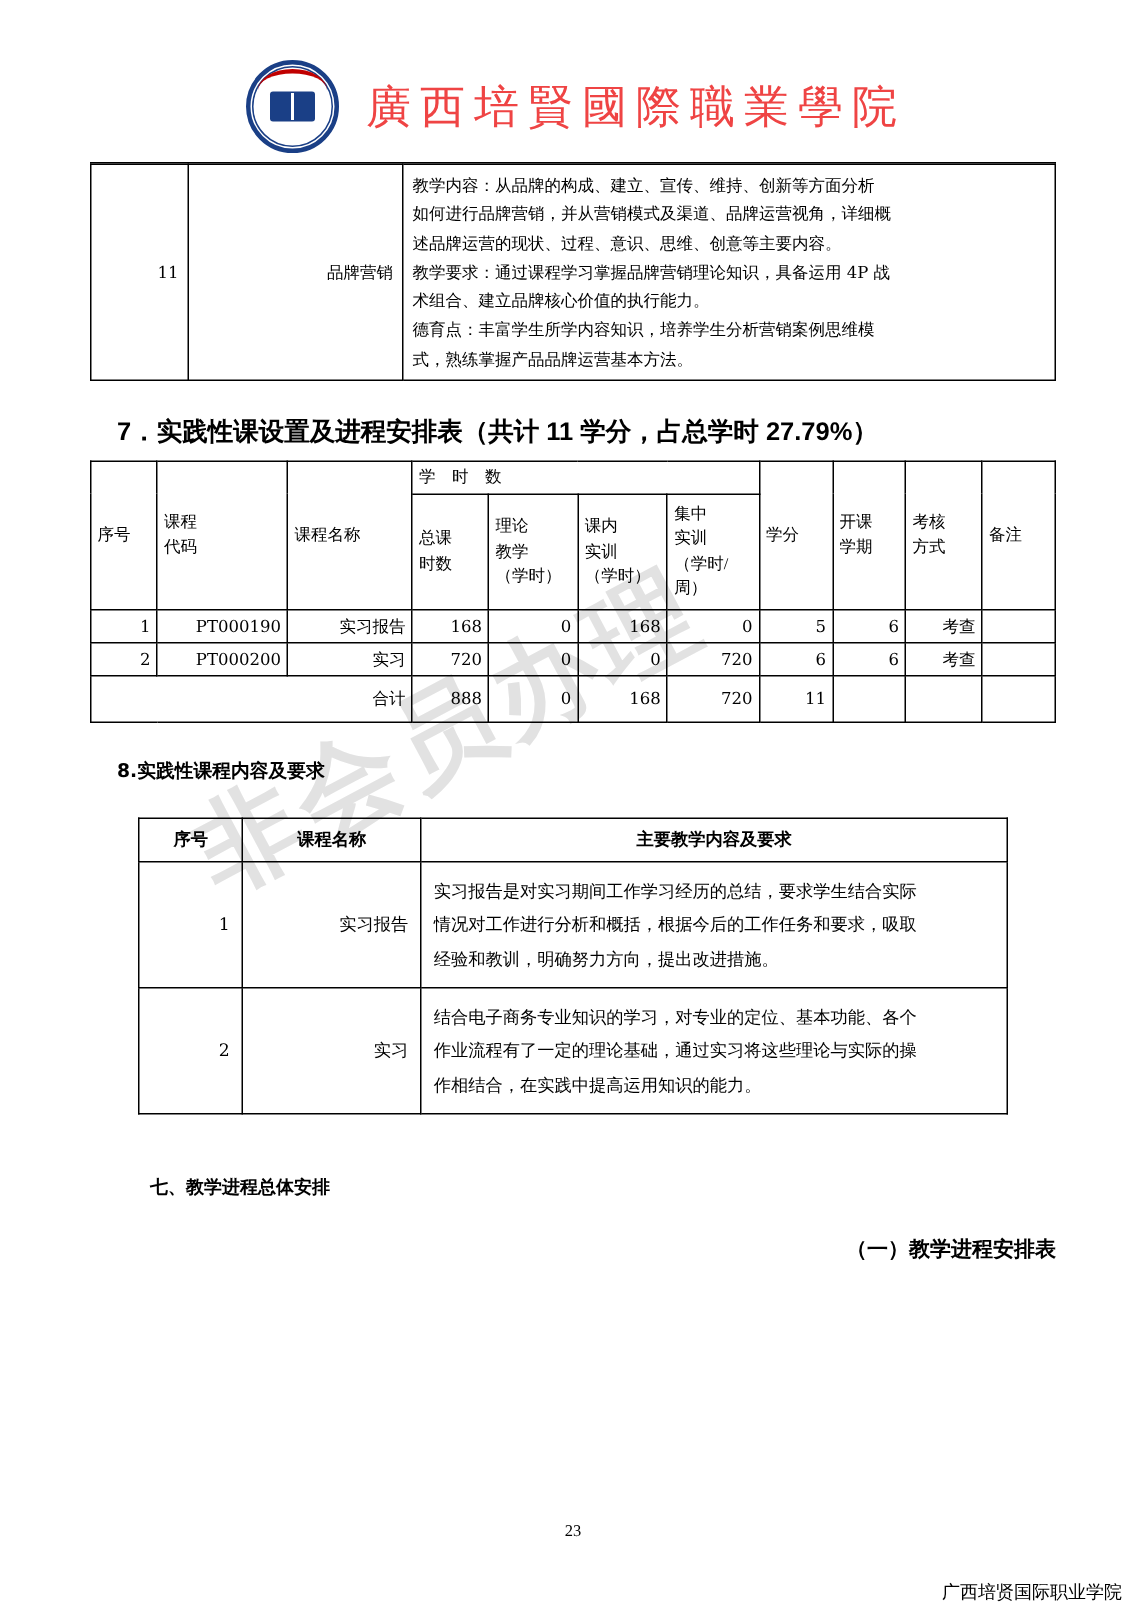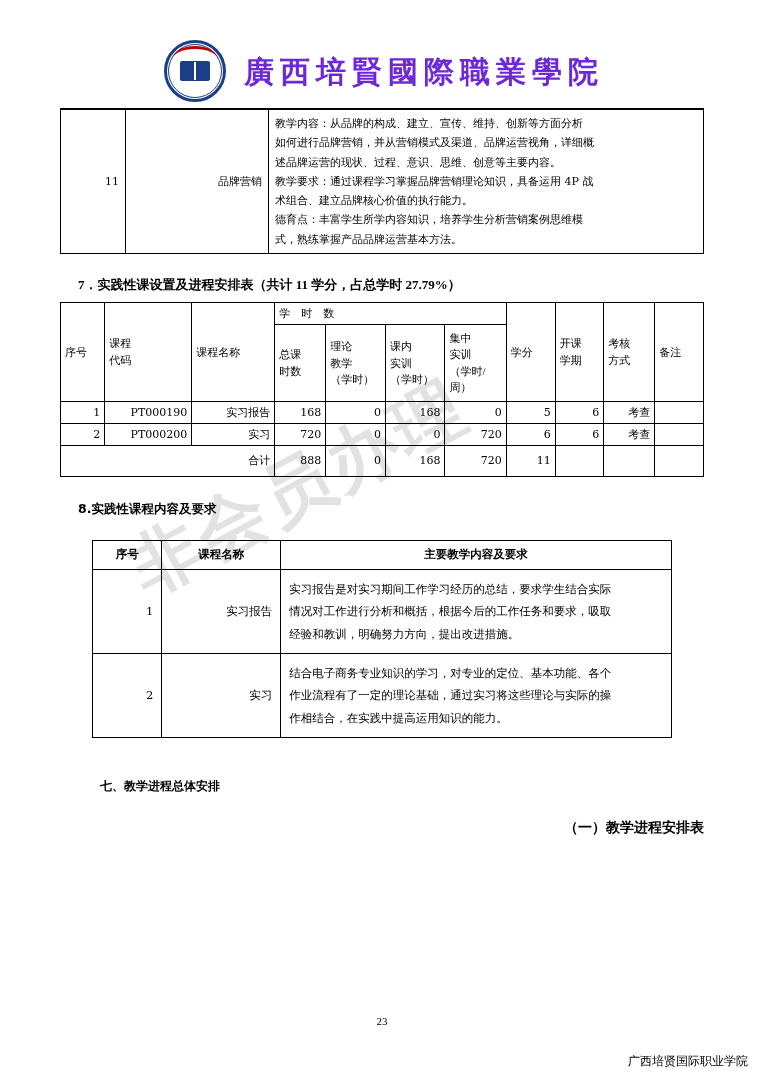--- a/index.html
+++ b/index.html
@@ -94,22 +94,22 @@
   .crest .tcurve {
     position: absolute;
     left: 12px; top: 6px;
     width: 46px; height: 14px;
     border-top: 3px solid #c00000;
     border-radius: 50%/14px 14px 0 0;
   }
   .title-zh {
     font-family: "DejaVu Serif", serif;
     font-size: 30px;
-    font-weight: bold;
-    color: #6d28d9;
+    font-weight: normal;
+    color: #ef4444;
     letter-spacing: 6px;
     line-height: 1.1;
     white-space: nowrap;
   }
   .title-en {
     font-family: "Liberation Serif", serif;
     font-size: 17px;
     font-weight: bold;
     color: #c00000;
     letter-spacing: 0.5px;
@@ -134,22 +134,22 @@
     padding: 2px 4px;
     vertical-align: middle;
     font-weight: normal;
   }
   .tbl-continued td {
     padding: 4px 6px;
   }
   .cell-center { text-align: right; }
   .cell-left { text-align: left; line-height: 1.75; }
   .sec-heading {
-    font-family: Liberation Serif, serif;
-    font-size: 13px;
+    font-family: Liberation Sans, sans-serif;
+    font-size: 17px;
     font-weight: bold;
     margin: 22px 0 8px 18px;
   }
   .sec-heading-sm {
     font-family: "DejaVu Sans", sans-serif;
     font-size: 12.5px;
     font-weight: bold;
     margin: 24px 0 22px 18px;
   }
   .tbl-practice td {

